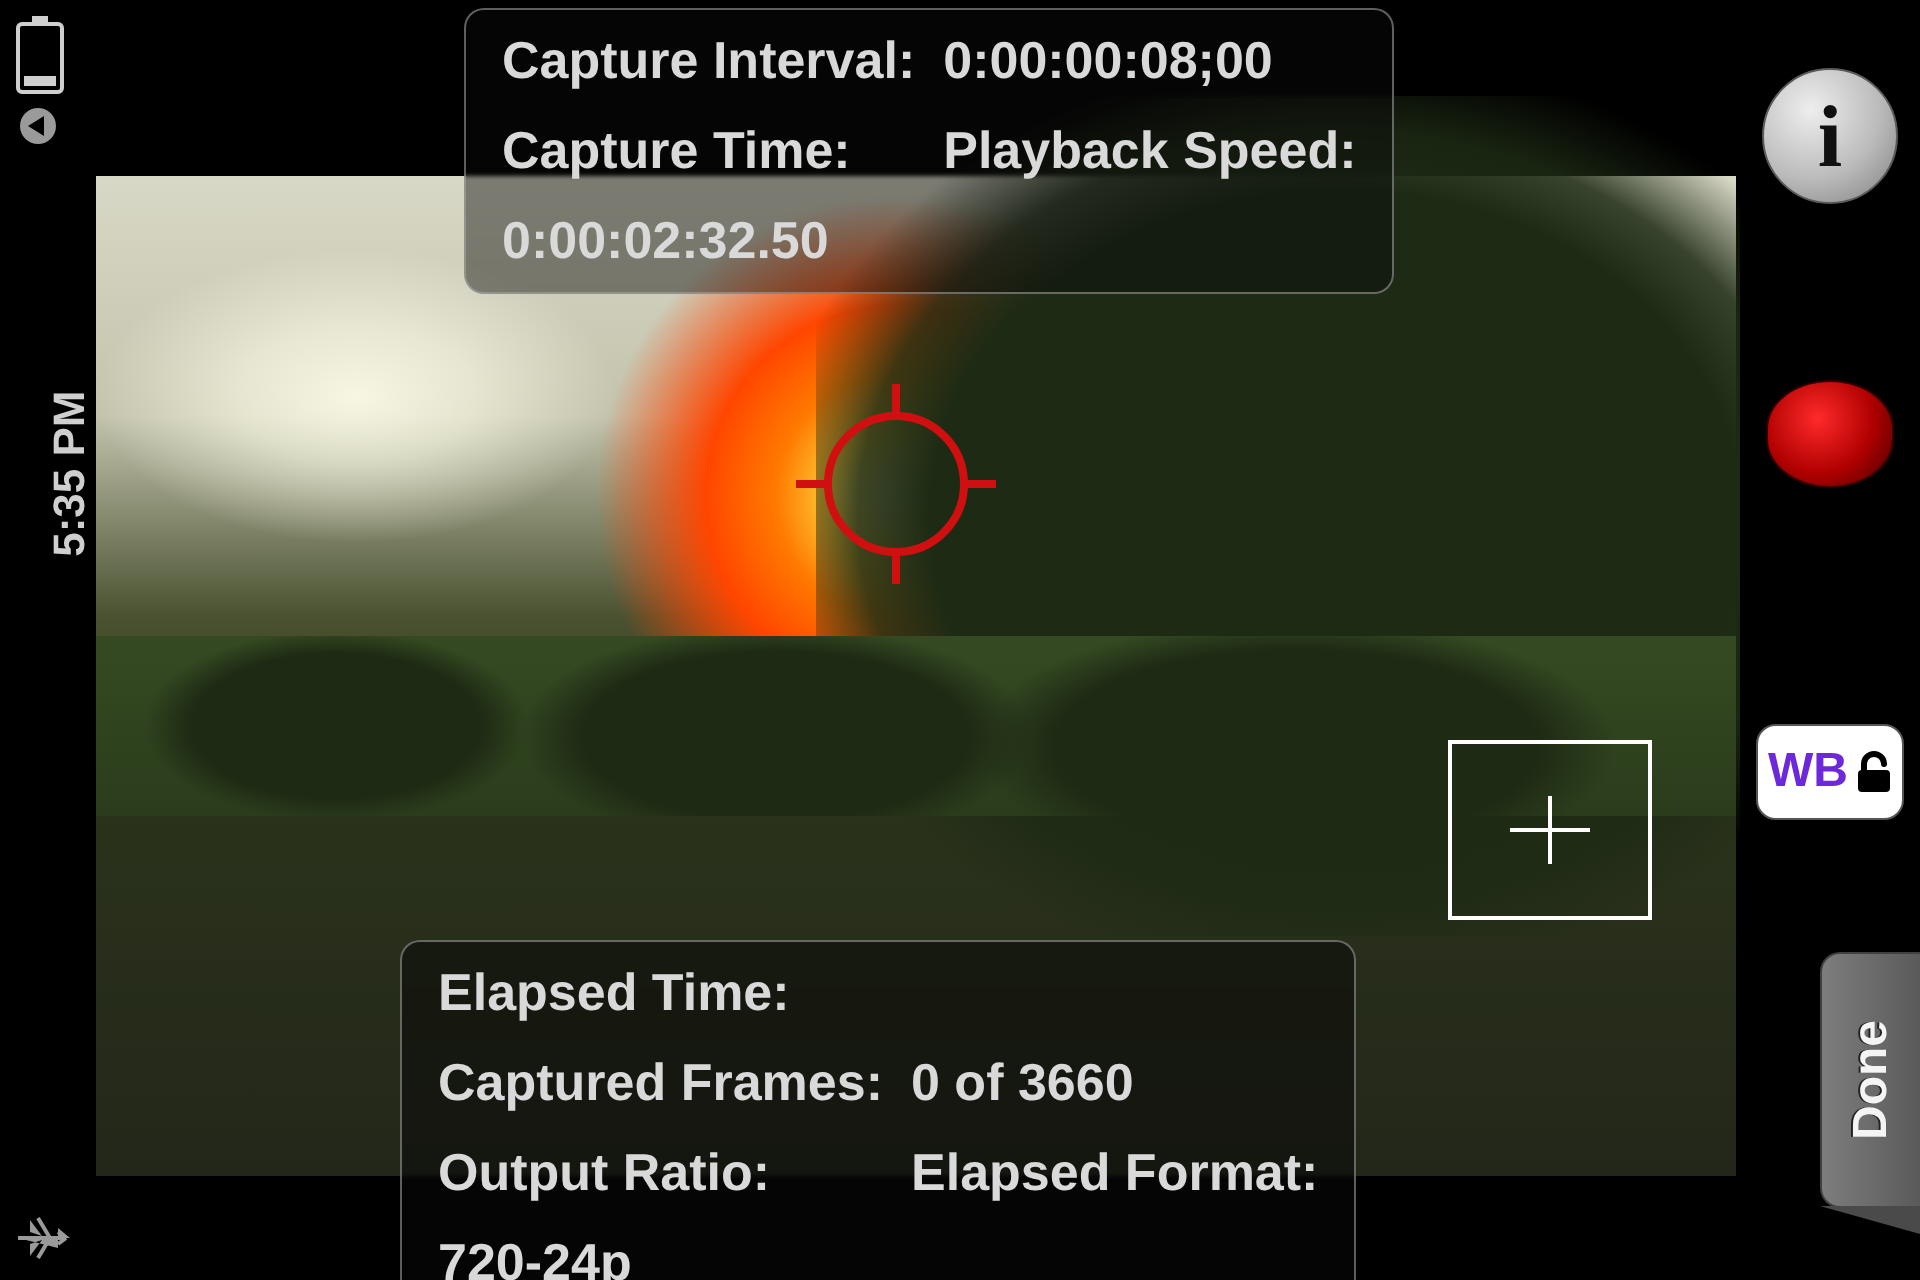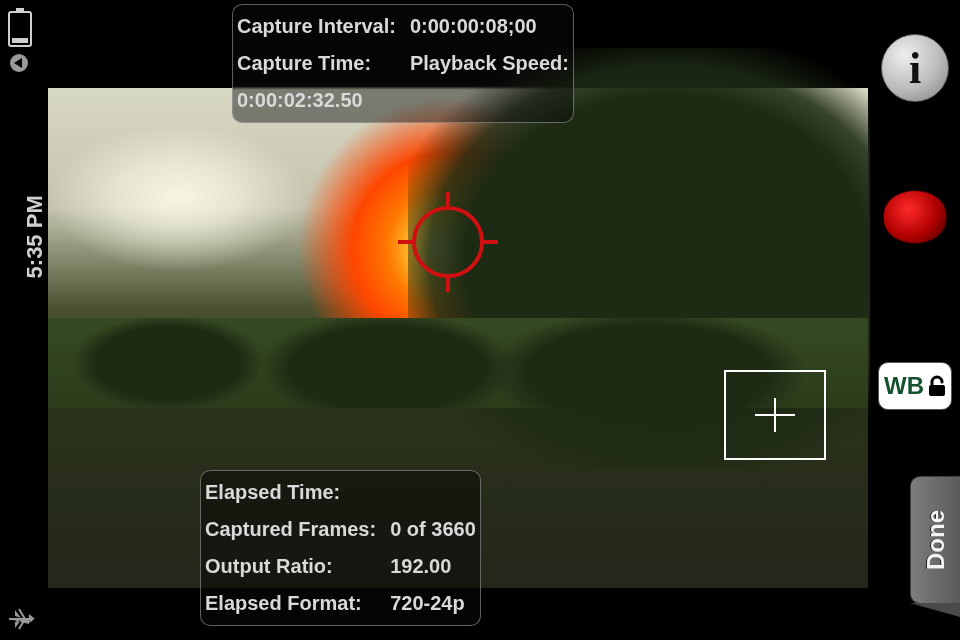--- a/index.html
+++ b/index.html
@@ -59,21 +59,21 @@
   .focusbox{ position:absolute; right:42px; top:282px; width:102px; height:90px;
              border:2px solid #fff; z-index:4;}
   .focusbox::before, .focusbox::after{ content:""; position:absolute; background:#fff;}
   .focusbox::before{ left:50%; top:30%; width:2px; height:40%; transform:translateX(-50%);}
   .focusbox::after { top:50%; left:30%; height:2px; width:40%; transform:translateY(-50%);}
 
   
   .panel{
     position:absolute; background: rgba(10,10,10,.45);
     border:1px solid rgba(170,170,170,.55); border-radius:10px;
-    padding:10px 4px; color:#d9d9d9; font-size:20px; font-weight:600;
+    padding:10px 18px; color:#d9d9d9; font-size:26px; font-weight:600;
     display:grid; grid-template-columns:auto auto; column-gap:22px; row-gap:4px;
     white-space:nowrap; z-index:5;
     backdrop-filter: blur(1px);
     gap: 14px;
   }
   .panel .lbl{ text-align:left; }
   .panel .val{ text-align:left; }
   .panel-top    { left:232px; top:4px; }
   .panel-bottom { left:160px; top:470px; background: rgba(10,10,10,.55); margin-left: 40px;}
 
@@ -91,21 +91,21 @@
     color:#111;
   }
   .info-btn   { margin-top:34px; }
   .record-btn {
     margin-top:88px; width:64px; height:54px; border-radius:50%/45%;
     background: radial-gradient(circle at 40% 35%, #ff2a2a, #b00000 55%, #5c0000 90%);
     border:1px solid #300000;
   }
   .wb-btn{
     margin-top:118px; width:74px; height:48px; border-radius:10px;
-    background:#fff; color:#14532d; font:700 24px/1 Arial;
+    background:#fff; color:#6d28d9; font:700 24px/1 Arial;
     display:flex; align-items:center; justify-content:center; gap:4px;
     border:1px solid #555;
   }
   .done-tab{
     position:absolute; right:0; bottom:36px;
     width:50px; height:128px;
     background: linear-gradient(90deg, #7d7d7d,#5a5a5a);
     border:1px solid #404040; border-right:none;
     border-radius: 10px 0 0 10px;
     display:flex; align-items:center; justify-content:center;
@@ -157,21 +157,20 @@
   <span class="lbl">Playback Speed:</span>
   <span class="val">0:00:02:32.50</span>
 </div>
 
 <div class="panel panel-bottom">
   <span class="lbl">Elapsed Time:</span>
   <span class="val"></span>
   <span class="lbl">Captured Frames:</span>
   <span class="val">0 of 3660</span>
   <span class="lbl">Output Ratio:</span>
-  <span class="val">192.00</span>
   <span class="lbl">Elapsed Format:</span>
   <span class="val">720-24p</span>
 </div>
 
 <div class="rail">
   <div class="rail-btn info-btn">
     <span>i</span>
   </div>
   <div class="record-btn"></div>
   <div class="wb-btn">

